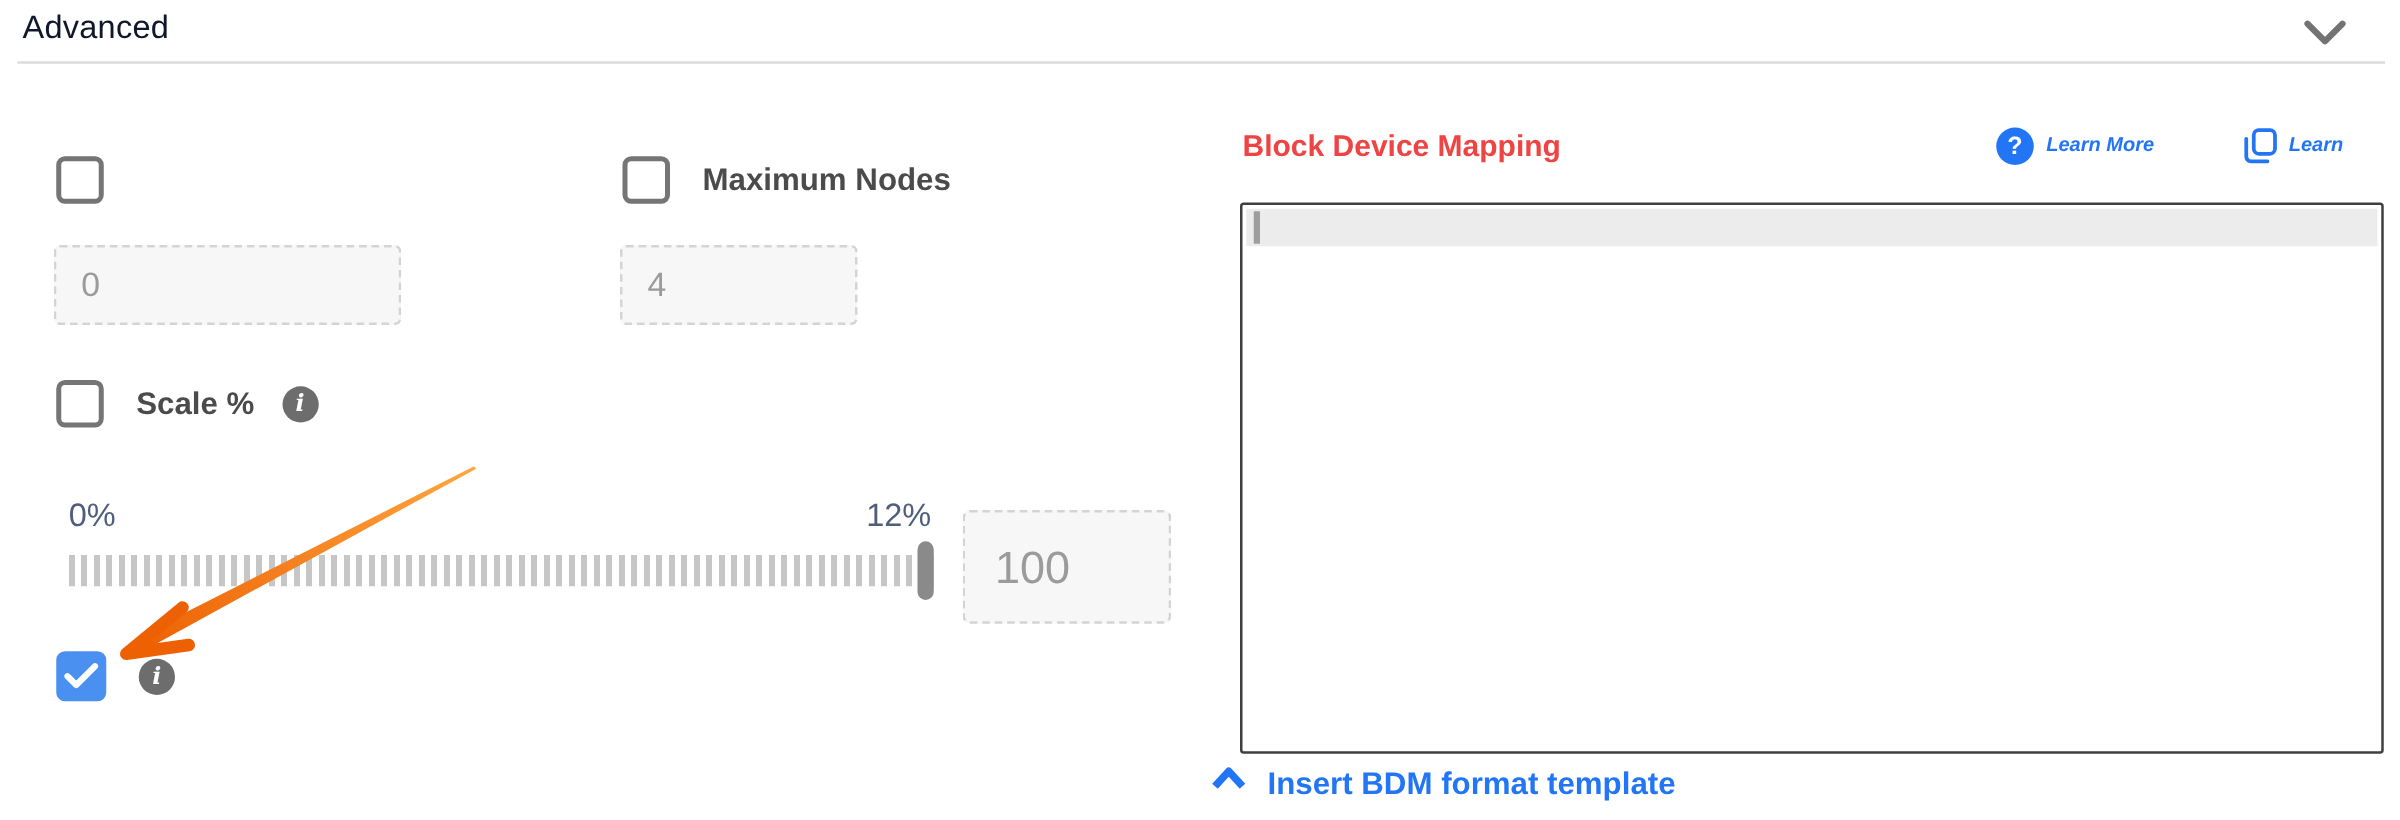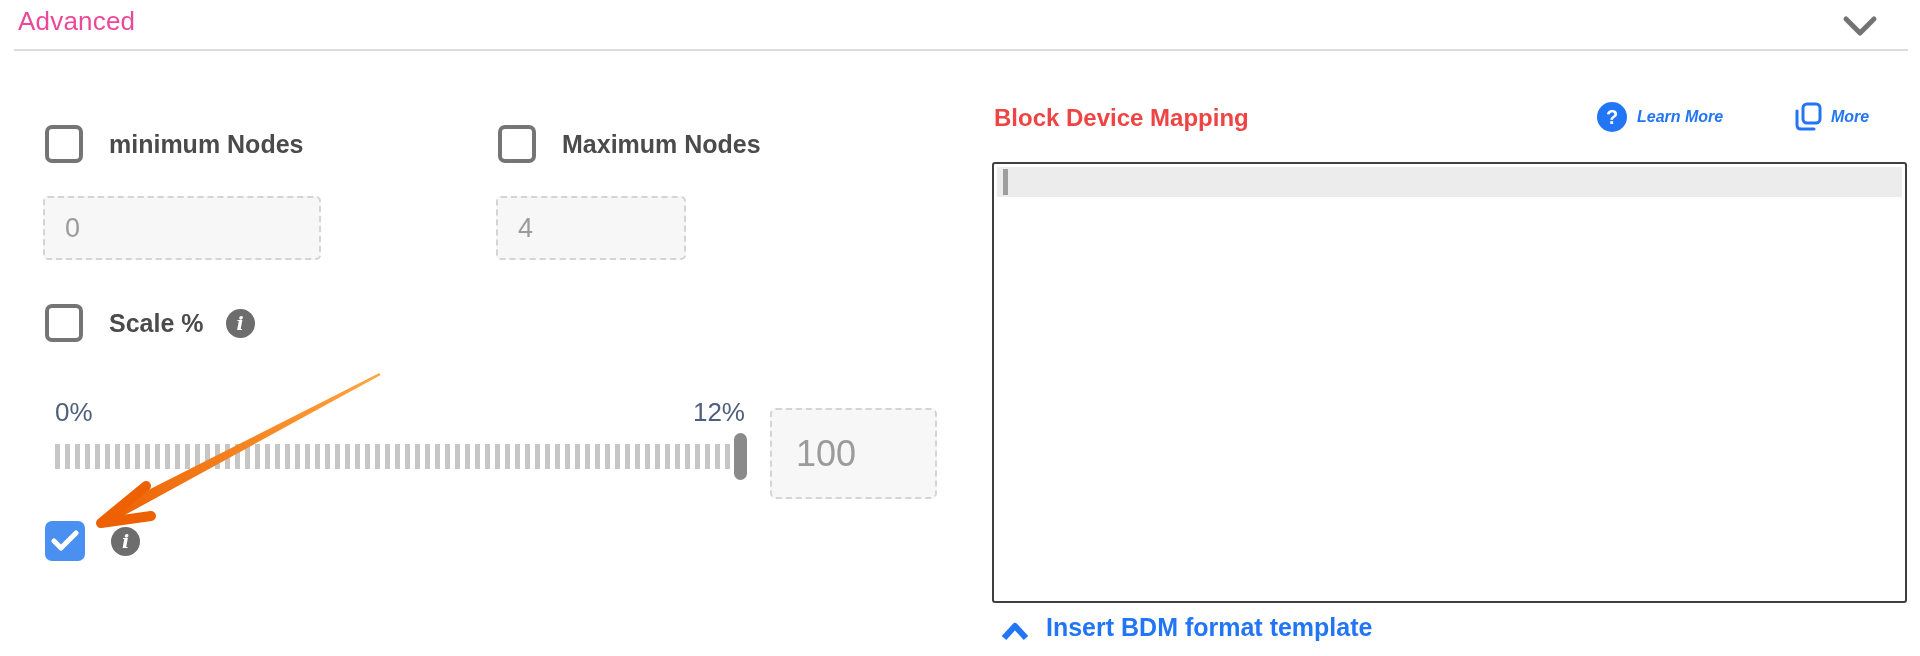--- a/index.html
+++ b/index.html
@@ -1,21 +1,21 @@
 <!DOCTYPE html>
 <html style="--accent-blue: #2276f5; --checkbox-blue: #4a90f0; --arrow-orange: #ee6103; --slider-label: #4e5e7c; --tick-gray: #c6c6c6;"><head>
 <meta charset="utf-8">
 <style>
   * { margin: 0; padding: 0; box-sizing: border-box; }
   html, body { width: 1920px; height: 656px; background: #fff; overflow: hidden;
     font-family: "Liberation Sans", "DejaVu Sans", sans-serif; }
   .abs { position: absolute; }
 
   
-  .page-title { left: 18px; top: 6px; font-size: 26px; color: #ec4899; font-weight: 500; letter-spacing: 0.2px; }
+  .page-title { left: 18px; top: 6px; font-size: 26px; color: #0f172a; font-weight: 500; letter-spacing: 0.2px; }
   .header-chevron { left: 1842px; top: 13px; cursor: pointer; }
   .divider { left: 14px; top: 49px; width: 1894px; height: 2px; background: #dcdcdc; }
 
   
   .cbrow { display: flex; align-items: center; }
   .cbox { width: 38px; height: 38px; border: 4px solid #757575; border-radius: 7px; background: #fff; flex: 0 0 auto; cursor: pointer; }
   .cbox.checked { width: 40px; height: 40px; border: none; background: var(--checkbox-blue, #4a90f0); border-radius: 7px;
     display: flex; align-items: center; justify-content: center; }
   .cblabel { margin-left: 26px; font-size: 25px; font-weight: 600; color: #4b4b4b; }
   .info-icon { width: 29px; height: 29px; border-radius: 50%; background: #6d6d6d; color: #fff;
@@ -39,39 +39,38 @@
   
   .bdm-title { left: 994px; top: 104px; font-size: 24px; font-weight: 600; color: #ef4444; }
   .linkrow { display: flex; align-items: center; gap: 10px; cursor: pointer; }
   .linktext { font-size: 16px; font-weight: 600; color: var(--accent-blue, #2276f5); font-style: italic; }
   .q-icon { width: 30px; height: 30px; border-radius: 50%; background: var(--accent-blue, #2276f5); color: #fff;
     display: flex; align-items: center; justify-content: center; font-size: 20px; font-weight: 700; }
   .editor { left: 992px; top: 162px; width: 915px; height: 441px; background: #fff;
     border: 2px solid #3f3f3f; border-radius: 3px; cursor: text; }
   .active-line { position: absolute; left: 3px; top: 3px; right: 3px; height: 30px; background: #ececec; }
   .caret { position: absolute; left: 6px; top: 2px; width: 5px; height: 26px; background: #9e9e9e; }
-  .insert-row { left: 1000px; top: 613px; display: flex; align-items: flex-end; gap: 16px; cursor: pointer; }
+  .insert-row { left: 968px; top: 613px; display: flex; align-items: flex-start; gap: 16px; cursor: pointer; }
   .insert-text { font-size: 25px; font-weight: 600; color: var(--accent-blue, #2276f5); }
 
   .arrow-overlay { left: 0; top: 0; width: 420px; height: 560px; pointer-events: none; z-index: 5; }
 </style>
 </head>
 <body>
 
 <div class="abs page-title">Advanced</div>
 <div class="abs header-chevron">
   <svg width="36" height="26" viewBox="0 0 36 26">
     <polyline points="4,6 18,20 32,6" fill="none" stroke="#737373" stroke-width="5" stroke-linecap="round" stroke-linejoin="round"></polyline>
   </svg>
 </div>
 <div class="abs divider"></div>
 
 <div class="abs cbrow" style="left:45px; top:125px;">
   <div class="cbox"></div>
-  <div class="cblabel">minimum Nodes</div>
 </div>
 <input class="abs dashed-input" style="left: 43px; top: 196px; width: 278px; height: 64px;" value="0">
 
 <div class="abs cbrow" style="left:498px; top:125px;justify-content:flex-end;">
   <div class="cbox"></div>
   <div class="cblabel">Maximum Nodes</div>
 </div>
 <input class="abs dashed-input" style="left: 496px; top: 196px; width: 190px; height: 64px;" value="4">
 
 <div class="abs cbrow" style="left:45px; top:304px;">
@@ -114,21 +113,21 @@
 <div class="abs linkrow" style="left:1597px; top:102px;">
   <div class="q-icon">?</div>
   <div class="linktext">Learn More</div>
 </div>
 
 <div class="abs linkrow" style="left:1795px; top:102px; gap:9px;">
   <svg width="27" height="30" viewBox="0 0 27 30">
     <rect x="8" y="2" width="17" height="19" rx="4" fill="none" stroke="#2276f5" stroke-width="3"></rect>
     <path d="M 19,27 L 6,27 Q 2,27 2,23 L 2,9" fill="none" stroke="#2276f5" stroke-width="3" stroke-linecap="round"></path>
   </svg>
-  <div class="linktext">More</div>
+  <div class="linktext">Learn</div>
 </div>
 
 <div class="abs editor">
   <div class="active-line">
     <div class="caret"></div>
   </div>
   <span></span>
 </div>
 
 <div class="abs insert-row">

